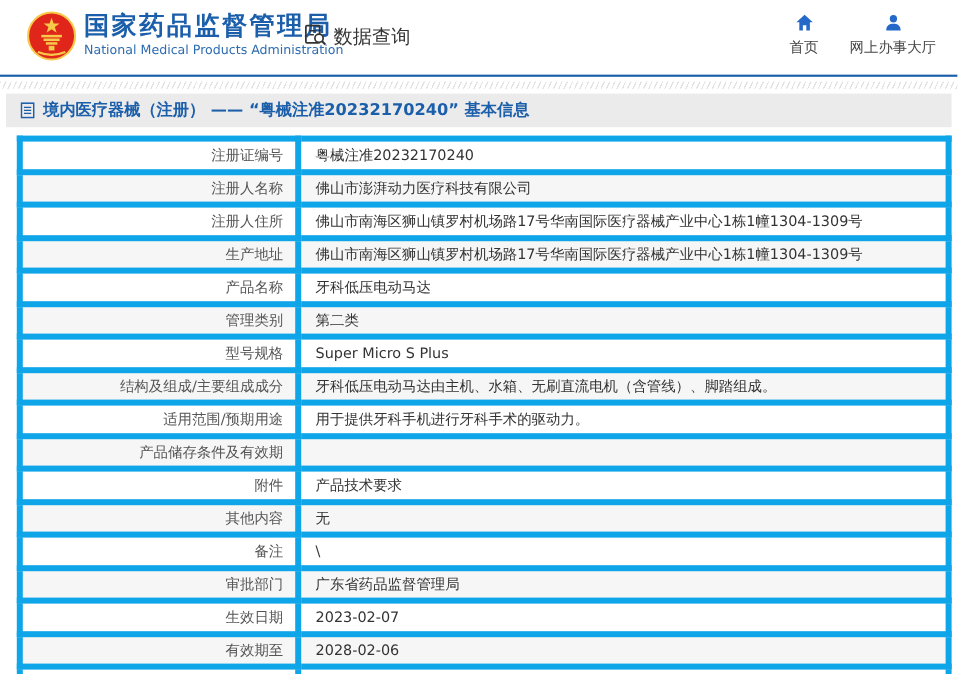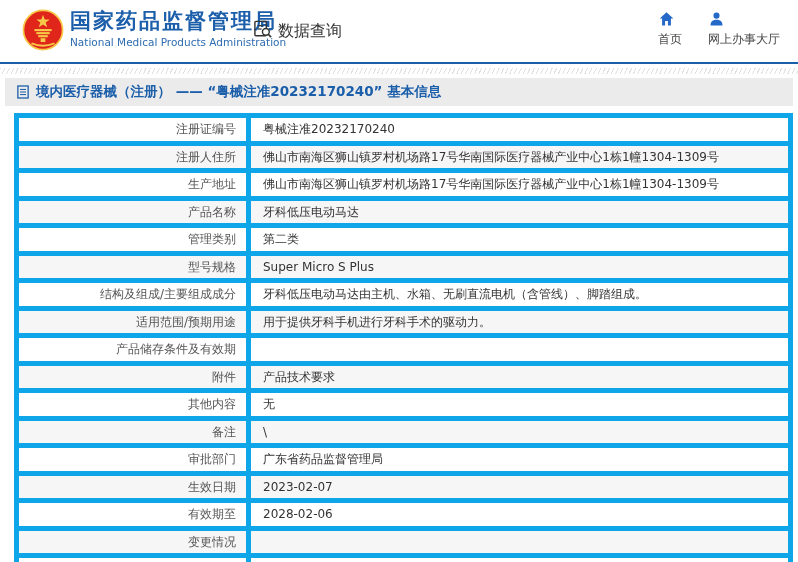--- a/index.html
+++ b/index.html
@@ -9,21 +9,21 @@
   }
   
   .site-header{position:relative;height:62px;background:#fff;}
   .emblem{position:absolute;left:22px;top:8px;width:42px;height:44px;}
   .org{position:absolute;left:70px;top:8px;}
   .org .zh{font-size:21px;font-weight:bold;color:#1b5eaa;letter-spacing:2px;line-height:27px;white-space:nowrap;}
   .org .en{font-size:10.5px;color:#2e6cb0;margin-top:1px;white-space:nowrap;}
   .data-query{position:absolute;left:253px;top:19px;display:flex;align-items:center;gap:5px;
     font-size:16px;color:#333;cursor:pointer;font-family:Liberation Serif, serif;}
   .top-nav{position:absolute;right:18px;top:11px;display:flex;gap:26px;}
-  .top-nav .nav-item{display:flex;flex-direction:column;align-items:flex-start;cursor:pointer;}
+  .top-nav .nav-item{display:flex;flex-direction:column;align-items:center;cursor:pointer;}
   .top-nav .nav-item .lab{font-size:12px;color:#444;margin-top:4px;white-space:nowrap;}
   .blue-rule{height:2px;background:#1b5eaa;}
   .hatch-band{height:6px;margin:4px 0 4px 0;
     background:repeating-linear-gradient(115deg,#e2e2e2 0 1px,transparent 1px 4px);}
   
   .crumb-bar{margin:0 5px;height:28px;background:#ebebeb;display:flex;align-items:center;
     padding-left:12px;box-sizing:border-box;gap:7px;}
   .crumb-bar .title{font-size:13.5px;font-weight:bold;color:#1b5eaa;white-space:nowrap;}
   
   .detail-table{margin:7px 0 0 14px;width:779px;border-collapse:collapse;table-layout:fixed;}
@@ -106,20 +106,24 @@
   <span class="title">境内医疗器械（注册） —— “粤械注准20232170240” 基本信息</span>
 </div>
 
 <table class="detail-table">
   <tbody id="detail-rows">
       <tr>
         <td class="lbl">注册证编号</td>
         <td class="val">粤械注准20232170240</td>
       </tr>
       <tr>
+        <td class="lbl">注册人名称</td>
+        <td class="val">佛山市澎湃动力医疗科技有限公司</td>
+      </tr>
+      <tr>
         <td class="lbl">注册人住所</td>
         <td class="val">佛山市南海区狮山镇罗村机场路17号华南国际医疗器械产业中心1栋1幢1304-1309号</td>
       </tr>
       <tr>
         <td class="lbl">生产地址</td>
         <td class="val">佛山市南海区狮山镇罗村机场路17号华南国际医疗器械产业中心1栋1幢1304-1309号</td>
       </tr>
       <tr>
         <td class="lbl">产品名称</td>
         <td class="val">牙科低压电动马达</td>

